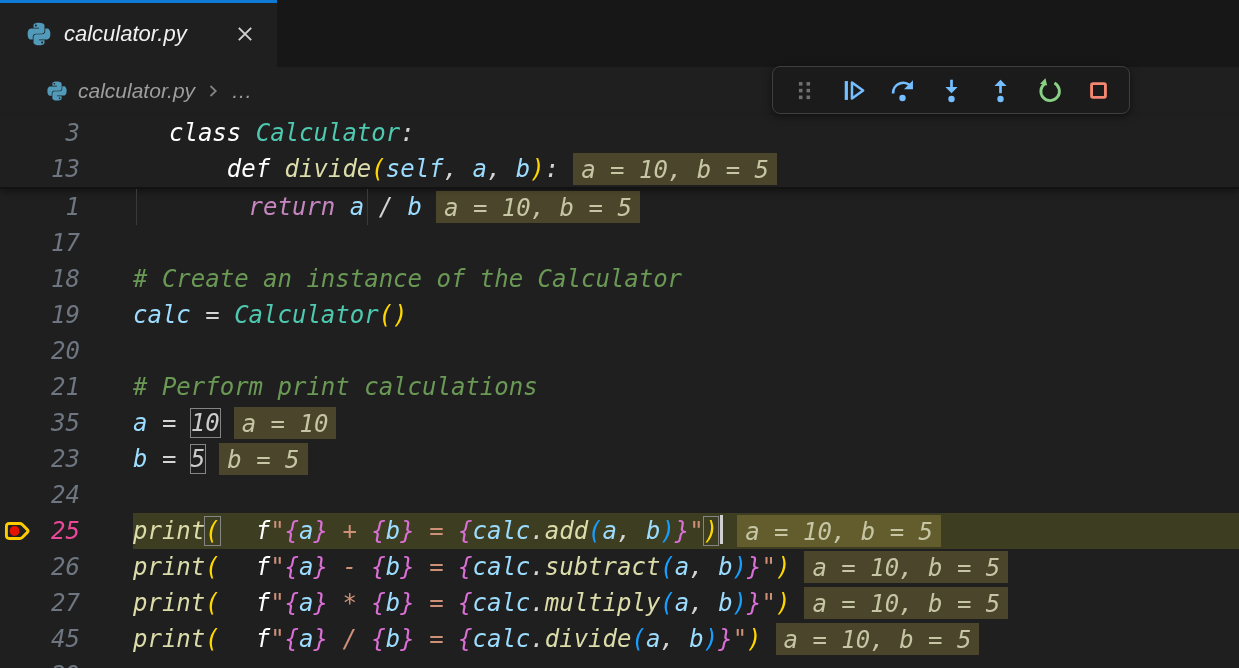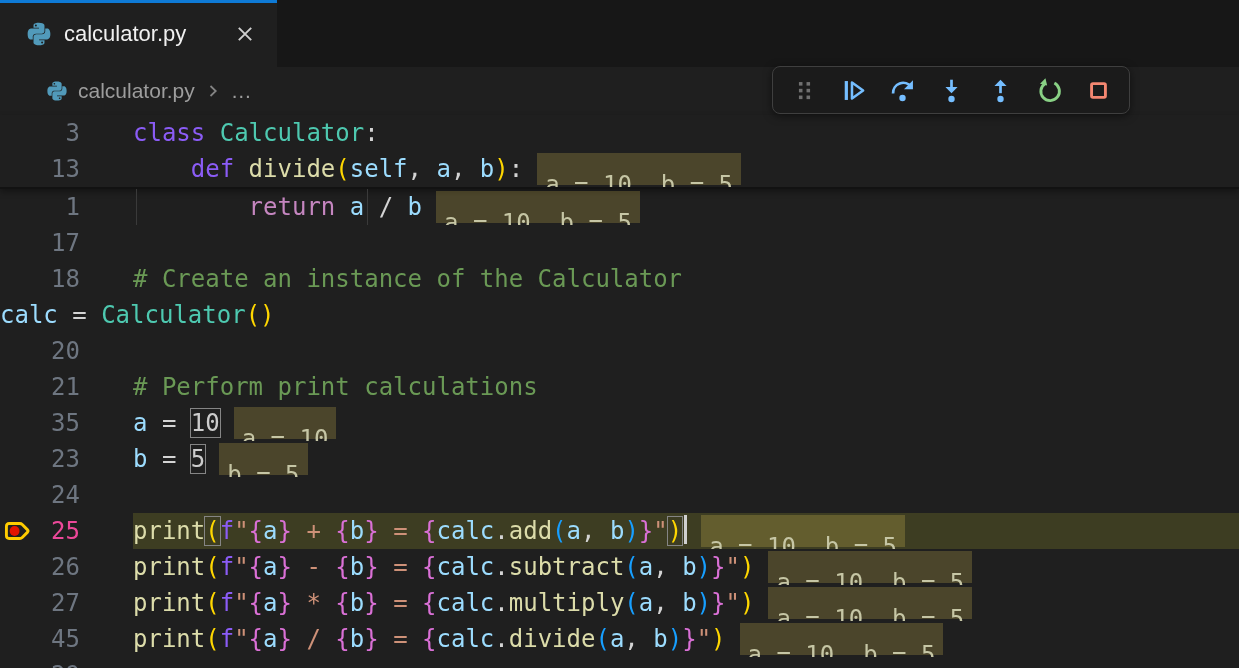--- a/index.html
+++ b/index.html
@@ -1,20 +1,21 @@
 <!DOCTYPE html>
 <html style="--bg: #1f1f1f; --tabbar-bg: #171717; --tab-accent: #0e7ad6; --py: #519aba; --icon-blue: #75beff; --icon-green: #89d185; --icon-red: #f48771; --icon-grip: #707070; --hint-bg: rgba(255,223,93,0.2); --hint-fg: #c6c6a5; --cur-line: rgba(250,245,60,0.14); --breakpoint-red: #e51400; --instruction-yellow: #ffcc00;"><head>
 <meta charset="utf-8">
 <style>
   * { margin:0; padding:0; box-sizing:border-box; }
   html,body { background:#000; }
   .window {
     position:relative; width:1239px; height:668px;
     background:var(--bg,#1f1f1f); overflow:hidden;
     font-family:"Liberation Sans", sans-serif;
+    font-style:italic;
   }
   
   .tabbar { height:67px; background:var(--tabbar-bg,#171717); display:flex; }
   .tab {
     position:relative; width:277px; height:67px; background:var(--bg,#1f1f1f);
     display:flex; align-items:center; padding:0 18px 0 26px; cursor:pointer;
   }
   .tab::before {
     content:""; position:absolute; top:0; left:0; right:0; height:3px;
     background:var(--tab-accent,#0e7ad6);
@@ -37,40 +38,40 @@
   .line-number { position:absolute; right:53px; top:0; color:#6e7681; text-align:right; }
   .code-row.current .line-number { color:#ec4899; }
   .bp-arrow { position:absolute; left:2px; top:4px; width:34px; height:28px; }
   .code { position:relative; flex:1; white-space:pre; overflow:hidden; color:#cccccc; }
   .code-row.current .code { background:var(--cur-line, rgba(250,245,60,0.14)); }
   .indent-guide { position:absolute; top:0; bottom:0; width:1px; background:#3a3a3a; }
   .bm { outline:1.5px solid #858585; outline-offset:0px; }
   .cursor { display:inline-block; width:3px; height:29px; background:#cfcfcf; vertical-align:-5px; margin-left:2px; }
   .inline-hint {
     background:var(--hint-bg, rgba(255,223,93,0.2)); color:var(--hint-fg,#c6c6a5);
-    margin-left:14px; padding:16px 8px; display:inline-block; line-height:32px; height:32px;
+    margin-left:14px; padding:1px 8px; display:inline-block; line-height:32px; height:32px;
     vertical-align:top; margin-top:2px;
   }
   
   .debug-toolbar {
     position:absolute; left:772px; top:66px; width:358px; height:48px;
     background:#1b1b1b; border:1px solid #3f3f3f; border-radius:8px;
     box-shadow:0 2px 8px rgba(0,0,0,.5);
     display:flex; align-items:center; justify-content:space-between; padding:0 15px; z-index:10;
   }
   .dbg-btn { width:32px; height:34px; display:flex; align-items:center; justify-content:center;
     background:none; border:none; cursor:pointer; border-radius:5px; }
   .dbg-btn svg { width:27px; height:27px; }
   .c-blue { color:var(--icon-blue,#75beff); }
   .c-green { color:var(--icon-green,#89d185); }
   .c-red { color:var(--icon-red,#f48771); }
   .c-grip { color:var(--icon-grip,#6f6f6f); }
   .py-icon { color:var(--py,#519aba); }
 </style>
-<style>.tok-kw{color:#8b5cf6;}.tok-ctrl{color:#c586c0;}.tok-cls{color:#4ec9b0;}.tok-fn{color:#dcdcaa;}.tok-var{color:#9cdcfe;}.tok-cmt{color:#6a9955;}.tok-str{color:#ce9178;}.tok-op{color:#d4d4d4;}.tok-txt{color:#cccccc;}.tok-b1{color:#ffd700;}.tok-b2{color:#da70d6;}.tok-b3{color:#179fff;}</style></head>
+<style>.tok-kw{color:#ffffff;margin-left:36px;}.tok-ctrl{color:#c586c0;}.tok-cls{color:#4ec9b0;}.tok-fn{color:#dcdcaa;}.tok-var{color:#9cdcfe;}.tok-cmt{color:#6a9955;}.tok-str{color:#ce9178;}.tok-op{color:#d4d4d4;}.tok-txt{color:#cccccc;}.tok-b1{color:#ffd700;}.tok-b2{color:#da70d6;}.tok-b3{color:#179fff;}</style></head>
 <body>
 
 <div class="window">
 
   <div class="tabbar">
     <div class="tab">
       <svg class="py-icon" viewBox="0 0 32 32">
         <path fill="currentColor" d="M15.885 2.1c-7.1 0-6.651 3.07-6.651 3.07v3.19h6.752v1H6.545S2 8.8 2 16.005s4.013 6.912 4.013 6.912H8.33v-3.343s-.13-4.013 3.9-4.013h6.762s3.772.06 3.772-3.65V5.8s.572-3.7-6.879-3.7zm-3.732 2.17a1.214 1.214 0 1 1-1.183 1.244v-.03a1.214 1.214 0 0 1 1.183-1.214z"></path>
         <path fill="currentColor" d="M16.115 29.9c7.1 0 6.651-3.07 6.651-3.07v-3.19h-6.752v-1h9.441S30 23.2 30 15.995s-4.013-6.912-4.013-6.912H23.67v3.343s.13 4.013-3.9 4.013h-6.762s-3.772-.06-3.772 3.65V26.2s-.572 3.7 6.879 3.7zm3.732-2.17a1.214 1.214 0 1 1 1.183-1.244v.03a1.214 1.214 0 0 1-1.183 1.214z"></path>
       </svg>
@@ -125,20 +126,23 @@
           </div>
           <div class="code"></div>
         </div>
         <div class="code-row">
           <div class="gutter">
             <div class="line-number">18</div>
           </div>
           <div class="code"><span class="tok-cmt"># Create an instance of the Calculator</span></div>
         </div>
         <div class="code-row">
+          <div class="gutter">
+            <div class="line-number">19</div>
+          </div>
           <div class="code"><span class="tok-var">calc</span><span class="tok-txt"> </span><span class="tok-op">=</span><span class="tok-txt"> </span><span class="tok-cls">Calculator</span><span class="tok-b1">()</span></div>
         </div>
         <div class="code-row">
           <div class="gutter">
             <div class="line-number">20</div>
           </div>
           <div class="code"></div>
         </div>
         <div class="code-row">
           <div class="gutter">

